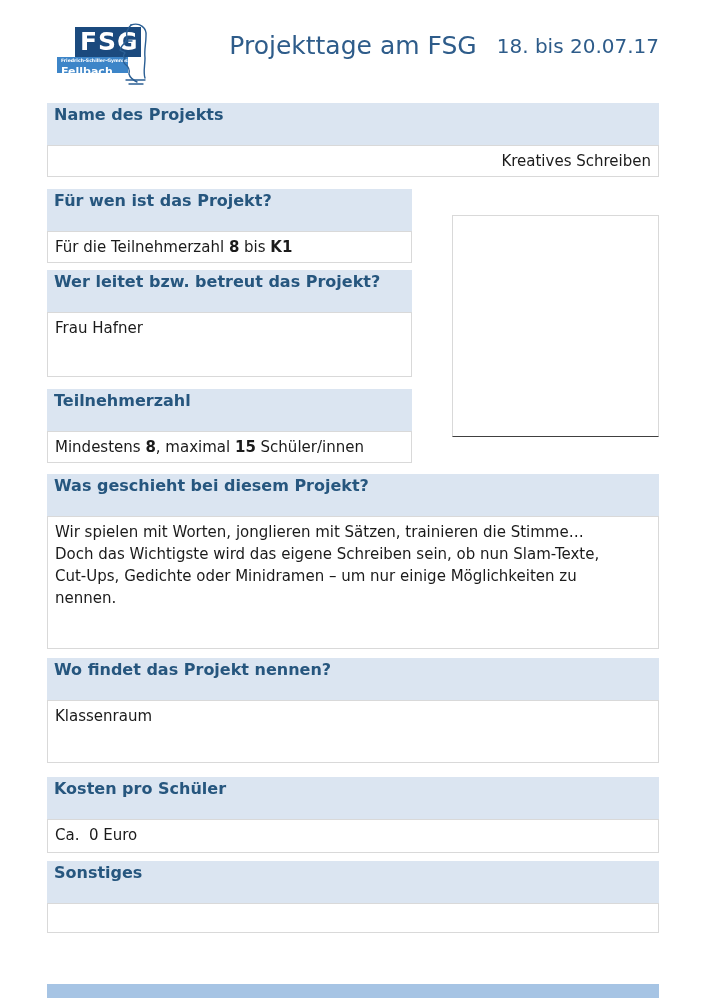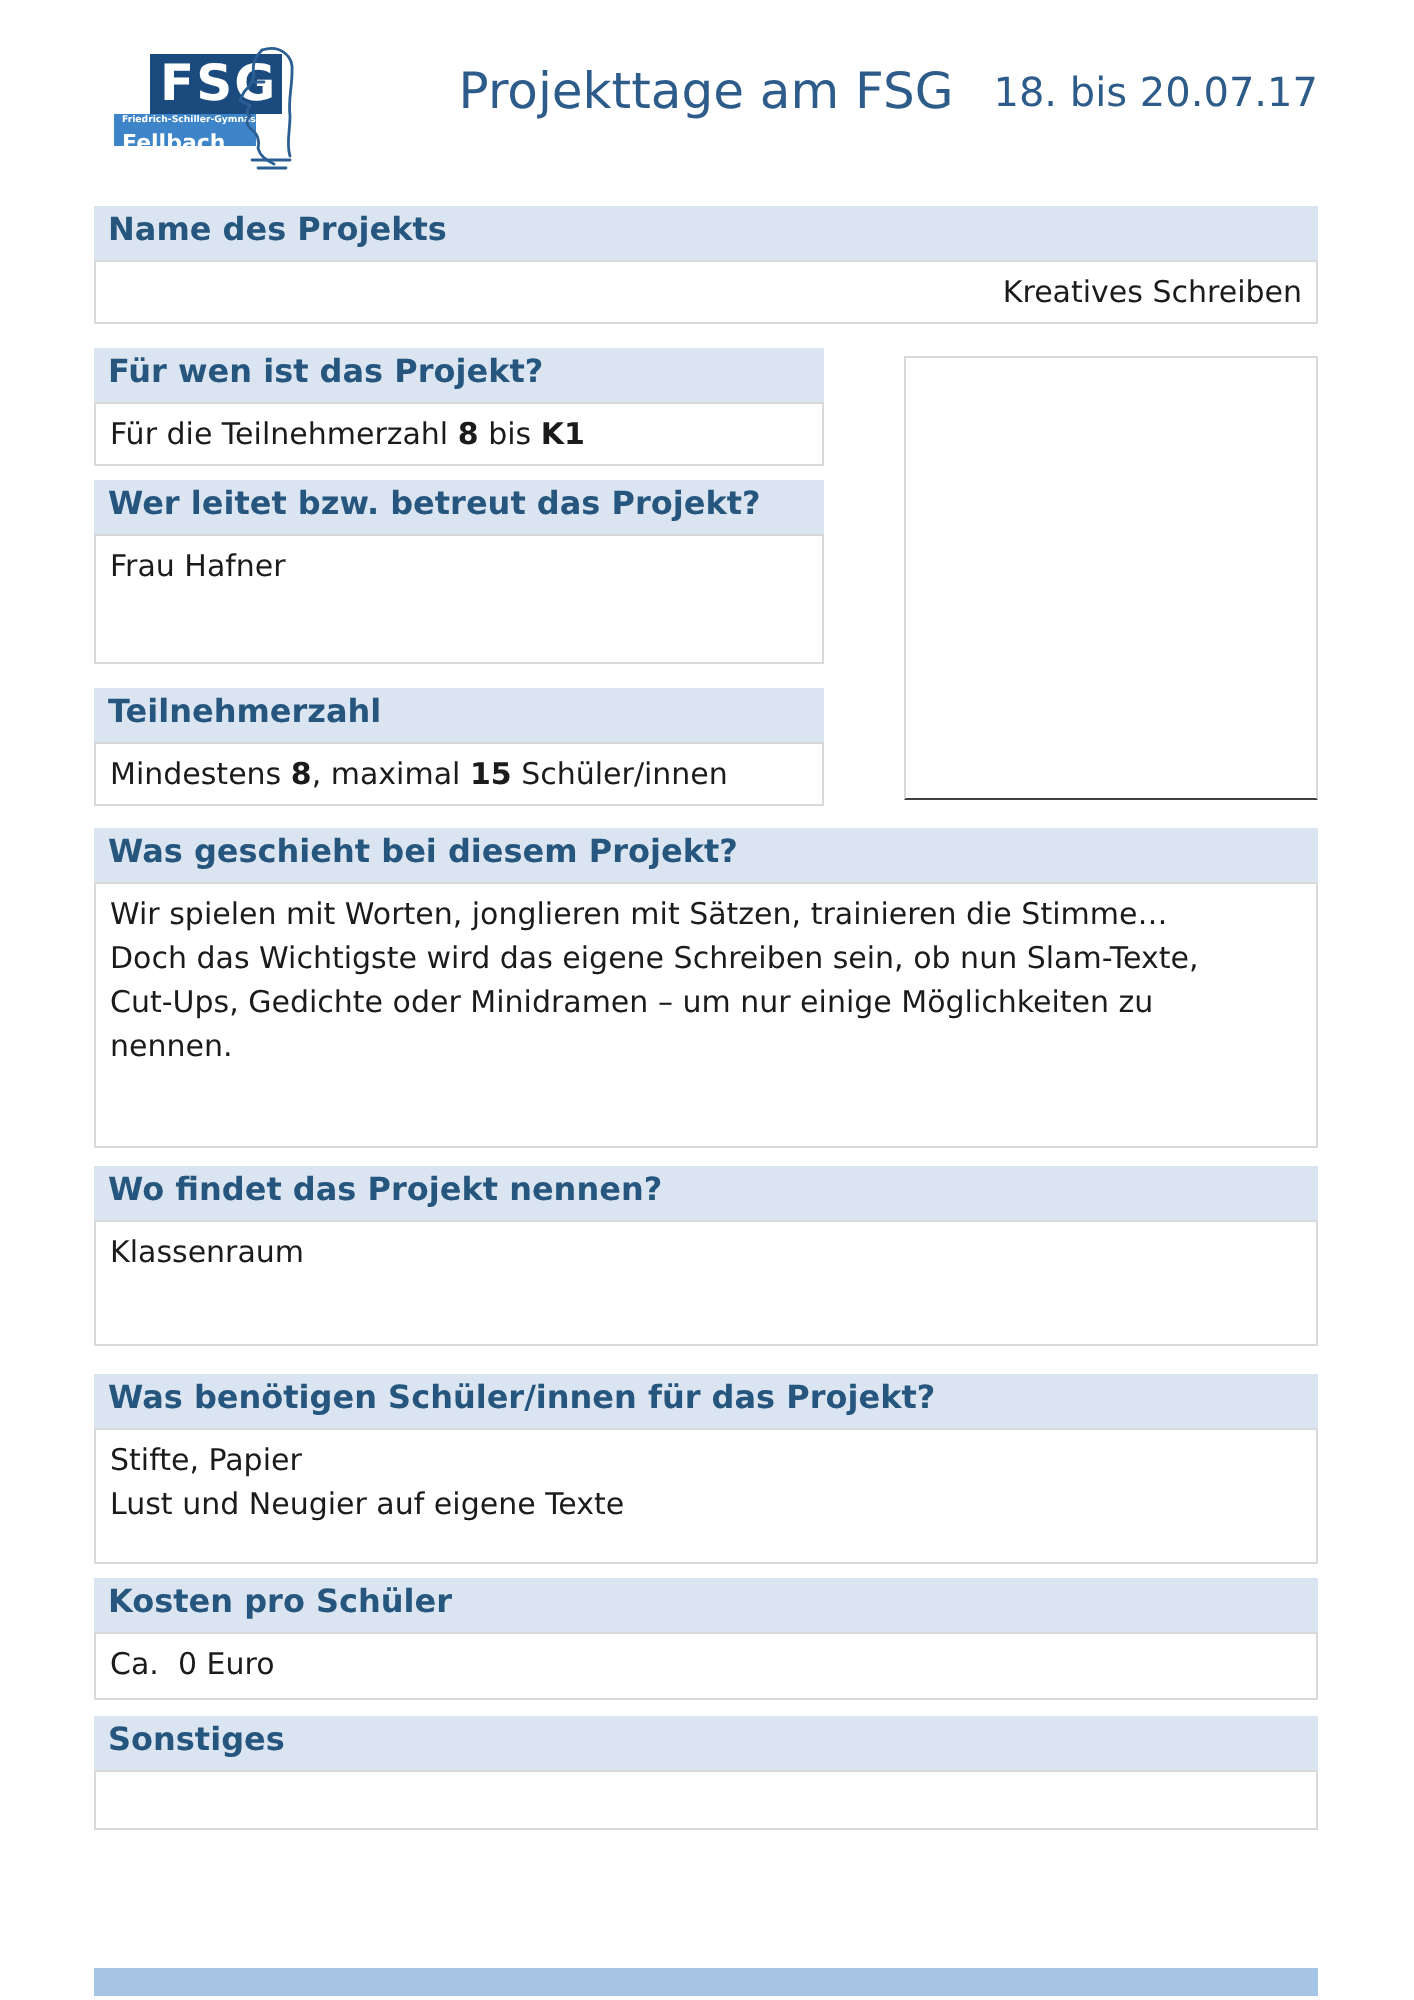--- a/index.html
+++ b/index.html
@@ -30,21 +30,21 @@
   .logo-school{font-size:4.6px;font-weight:bold;white-space:nowrap;}
   .logo-city{font-size:11px;font-weight:bold;margin-top:2px;}
   .logo-face{position:absolute;left:58px;top:-5px;}
   .page-title{position:absolute;left:50%;transform:translateX(-50%);top:31px;
               font-size:25px;font-weight:normal;color:var(--title-text);white-space:nowrap;}
   .date-range{position:absolute;right:0;top:34px;font-size:20px;color:var(--title-text);white-space:nowrap;}
 
   
   .sec{width:100%;}
   .sec-h{background:var(--header-fill);color:var(--accent-text);font-weight:bold;
-         font-size:16px;padding:2px 7px 6px 7px;min-height:24px;}
+         font-size:16px;padding:2px 7px 21px 7px;min-height:24px;}
   .sec-b{background:#fff;border:1px solid var(--border);color:var(--body-text);
          font-size:15px;line-height:22px;padding:4px 7px;}
   .mb12{margin-bottom:12px;} .mb9{margin-bottom:9px;}
   .mb14{margin-bottom:14px;} .mb7{margin-bottom:7px;} .mb8{margin-bottom:8px;}
 
   .two-col{display:flex;align-items:center;margin-bottom:11px;gap:40px;}
   .col-left{width:365px;flex:0 0 365px;}
   .photo-box{flex:1;height:222px;background:#fff;border:1px solid var(--border);
              border-bottom:1px solid var(--photo-bottom);}
 
@@ -126,27 +126,20 @@
         <div>Cut-Ups, Gedichte oder Minidramen – um nur einige Möglichkeiten zu</div>
         <div>nennen.</div>
       </div>
     </div>
 
     <div class="sec h-loc mb14">
       <div class="sec-h">Wo findet das Projekt nennen?</div>
       <div class="sec-b">Klassenraum</div>
     </div>
 
-    <div class="sec h-mat mb7">
-      <div class="sec-h">Was benötigen Schüler/innen für das Projekt?</div>
-      <div class="sec-b">
-        <div>Stifte, Papier</div>
-        <div>Lust und Neugier auf eigene Texte</div>
-      </div>
-    </div>
 
     <div class="sec h-cost mb8">
       <div class="sec-h">Kosten pro Schüler</div>
       <div class="sec-b pre">Ca.  0 Euro</div>
     </div>
 
     <div class="sec h-misc">
       <div class="sec-h">Sonstiges</div>
       <div class="sec-b"></div>
     </div>

